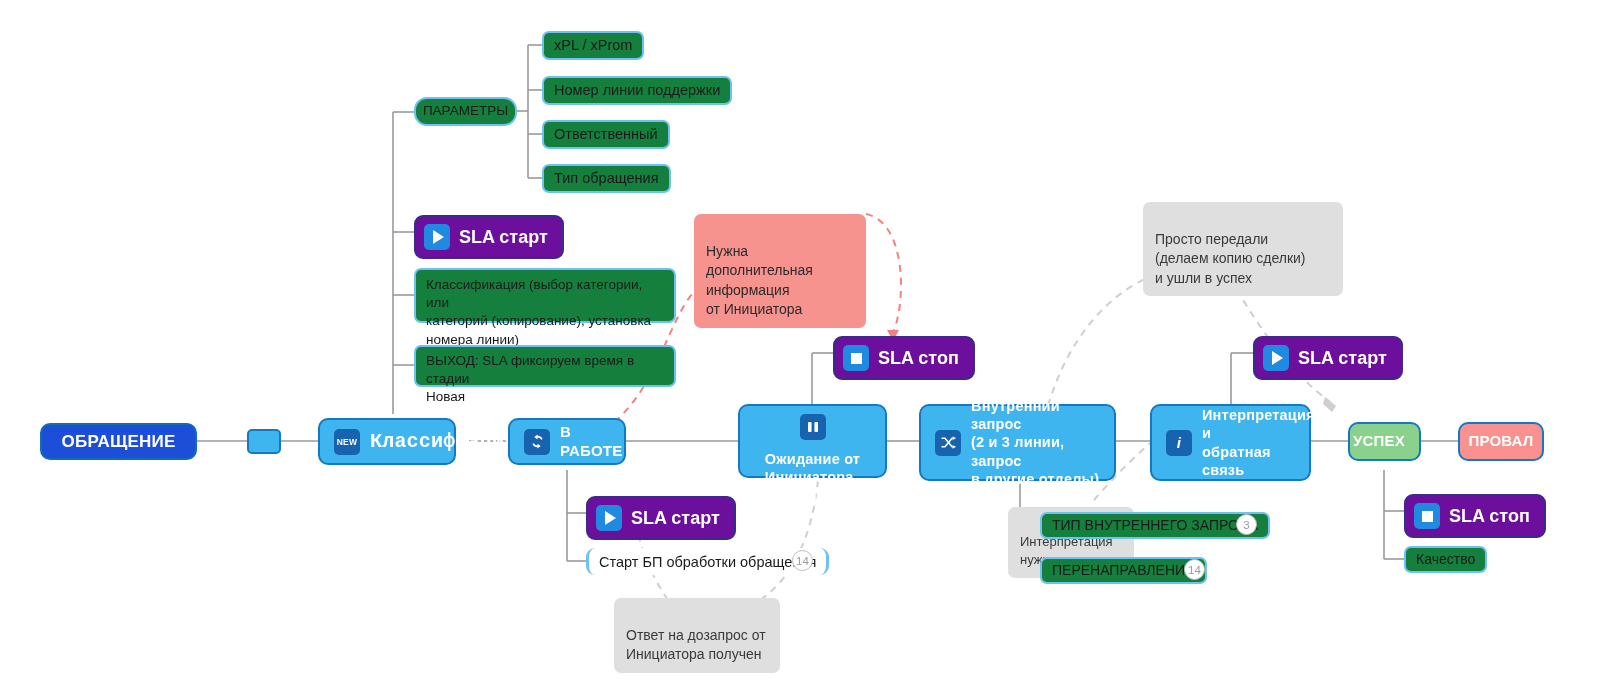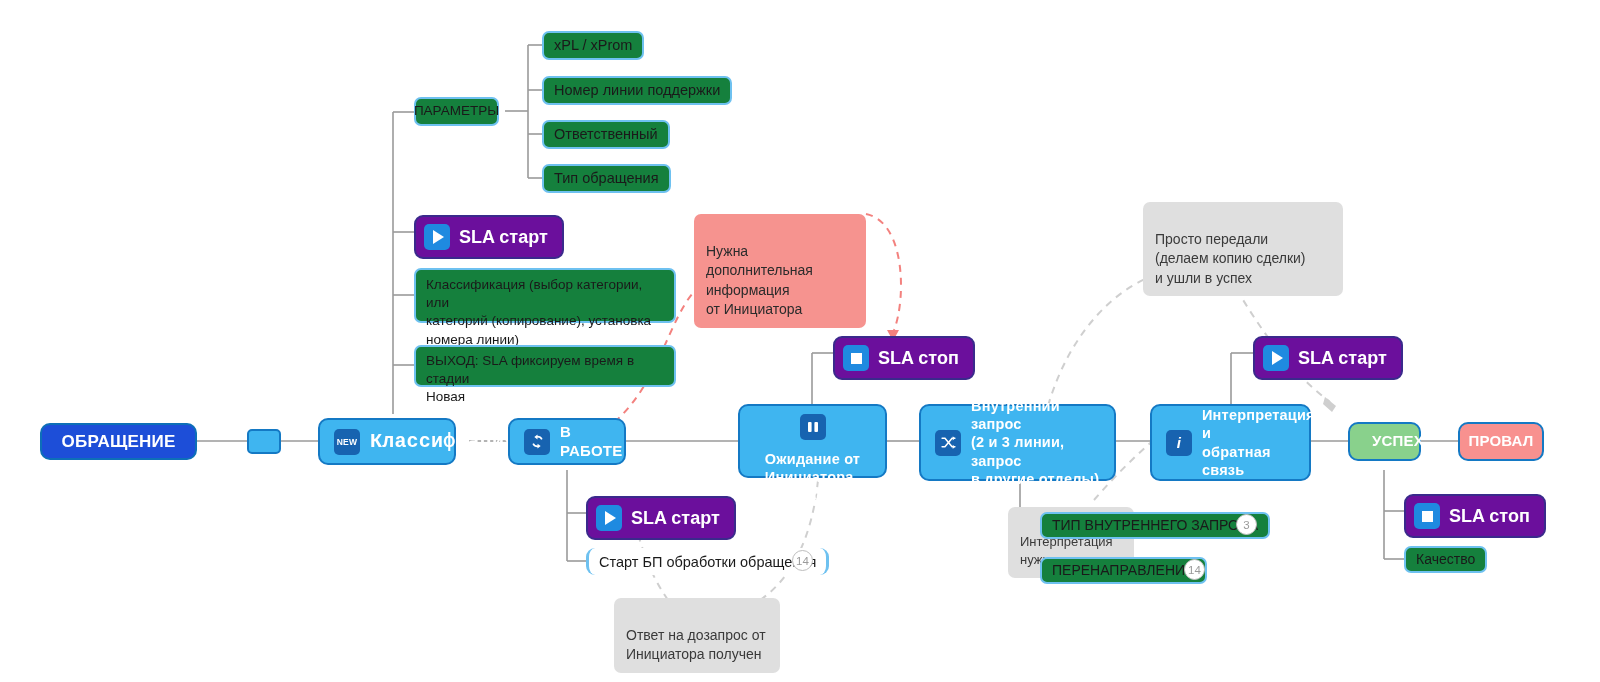--- a/index.html
+++ b/index.html
@@ -184,21 +184,21 @@
     </g>
 
     <g fill="#F3817E">
         <path d="M893 341 l-6 -11 l12 0 z"></path>
       </g>
     <g fill="#CFCFCF">
         <path d="M1332 412 l-9 -8 l2 -7 l11 9 z"></path>
       </g>
   </svg>
 
-  <div class="node obox" style="left:414px; top:97px; width:85px; height:29px; justify-content:center; font-size:13.5px;">
+  <div class="node obox" style="left:414px; top:97px; width:103px; height:29px; justify-content:center; font-size:13.5px;border-radius:13px;">
     <span>ПАРАМЕТРЫ</span>
   </div>
 
   <div class="node obox" style="left:542px; top:31px; height:29px;">
     <span>xPL / xProm</span>
   </div>
   <div class="node obox" style="left:542px; top:76px; height:29px;">
     <span>Номер линии поддержки</span>
   </div>
   <div class="node obox" style="left:542px; top:120px; height:29px;">
@@ -323,21 +323,21 @@
 в другие отделы)</span>
   </div>
 
   <div class="node stage cyan" style="left:1150px; top:404px; width:161px; height:77px;">
     <span class="chip" style="font-weight:bold;font-size:15px;font-style:italic;">i</span>
     <span class="label" style="font-size:14.5px;">Интерпретация
 и
 обратная связь</span>
   </div>
 
-  <div class="node stage green" style="left:1348px; top:422px; width:73px; height:39px; justify-content:flex-start; font-size:15px;padding-left:22px;">
+  <div class="node stage green" style="left:1348px; top:422px; width:73px; height:39px; justify-content:flex-end; font-size:15px;padding-left:22px;">
     <span class="label">УСПЕХ</span>
   </div>
 
   <div class="node stage red" style="left:1458px; top:422px; width:86px; height:39px; justify-content:center; font-size:15px;">
     <span class="label">ПРОВАЛ</span>
   </div>
 
   <div class="bracketbox" style="left:586px; top:548px; height:27px;">
     <span>Старт БП обработки обращения</span>
   </div>

